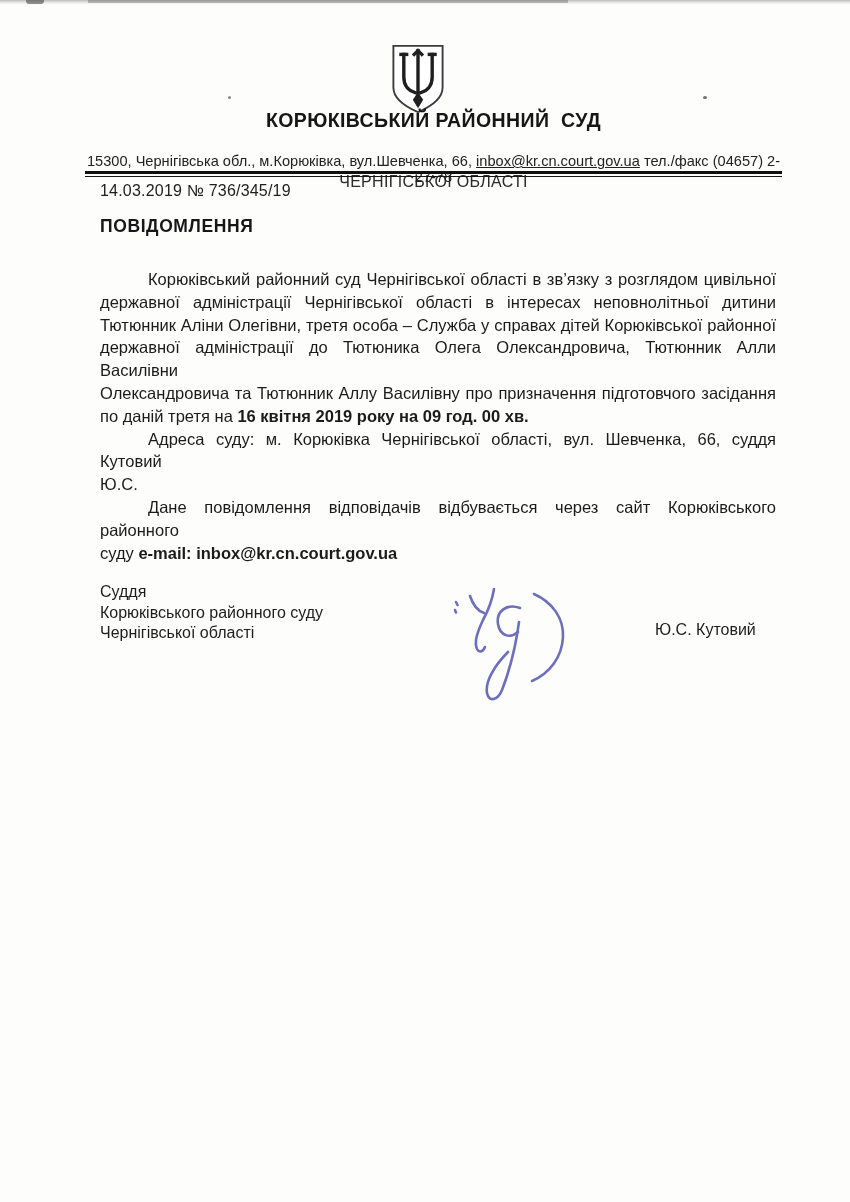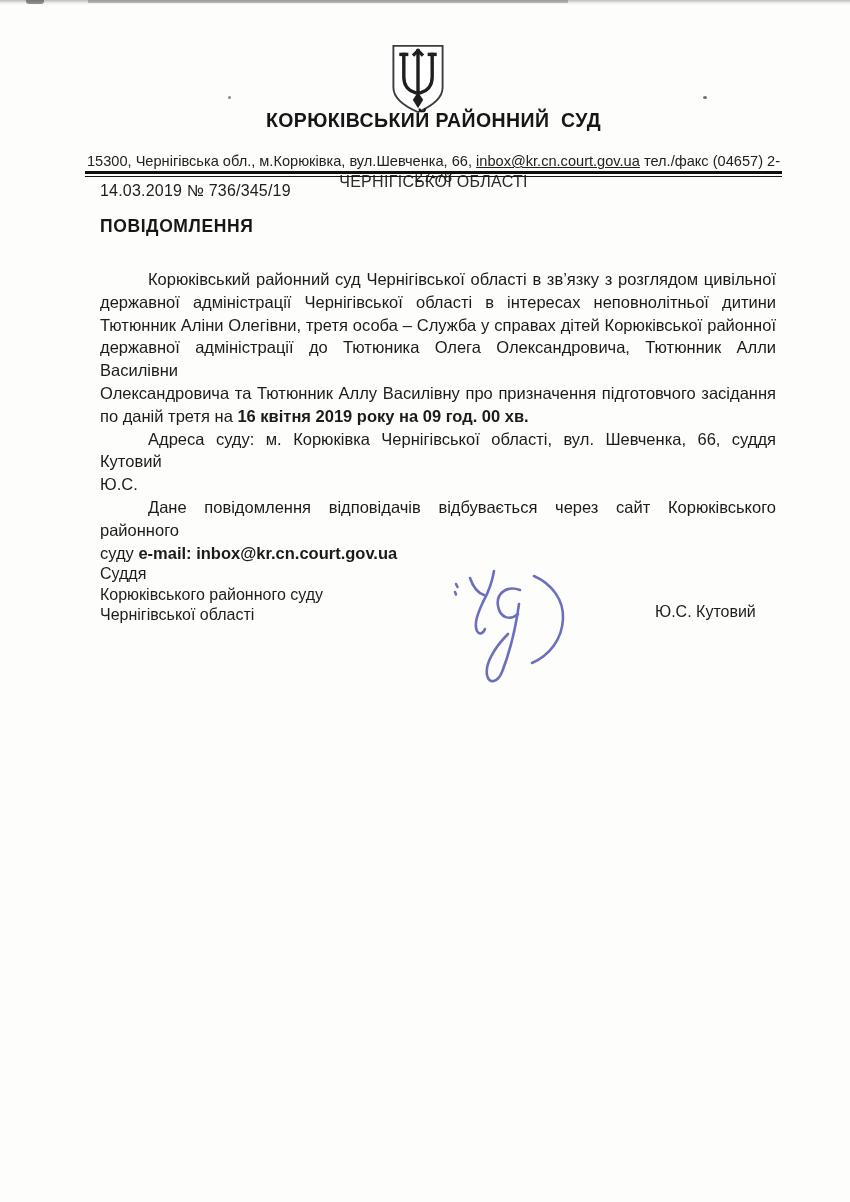--- a/index.html
+++ b/index.html
@@ -64,21 +64,21 @@
   .doc-body{
     position:absolute;top:268px;left:100px;width:676px;
     font-size:16.5px;line-height:22.8px;color:#1b1b1b;
   }
   .doc-body .line{width:100%;}
   .doc-body .line.justify{text-align:justify;text-align-last:justify;}
   .doc-body .line.indent{text-indent:48px;}
   .doc-body .b{font-weight:bold;}
 
   
-  .signature-block{position:absolute;top:562px;left:0;width:850px;height:140px;}
+  .signature-block{position:absolute;top:580px;left:0;width:850px;height:140px;}
   .sig-left{
     position:absolute;top:2px;left:100px;
     font-size:16px;line-height:20.5px;color:#1d1d1d;
   }
   .sig-name{
     position:absolute;top:41px;left:655px;
     font-size:16px;color:#1d1d1d;
   }
   .sig-ink{position:absolute;top:0;left:430px;width:156px;height:134px;}
 </style>

